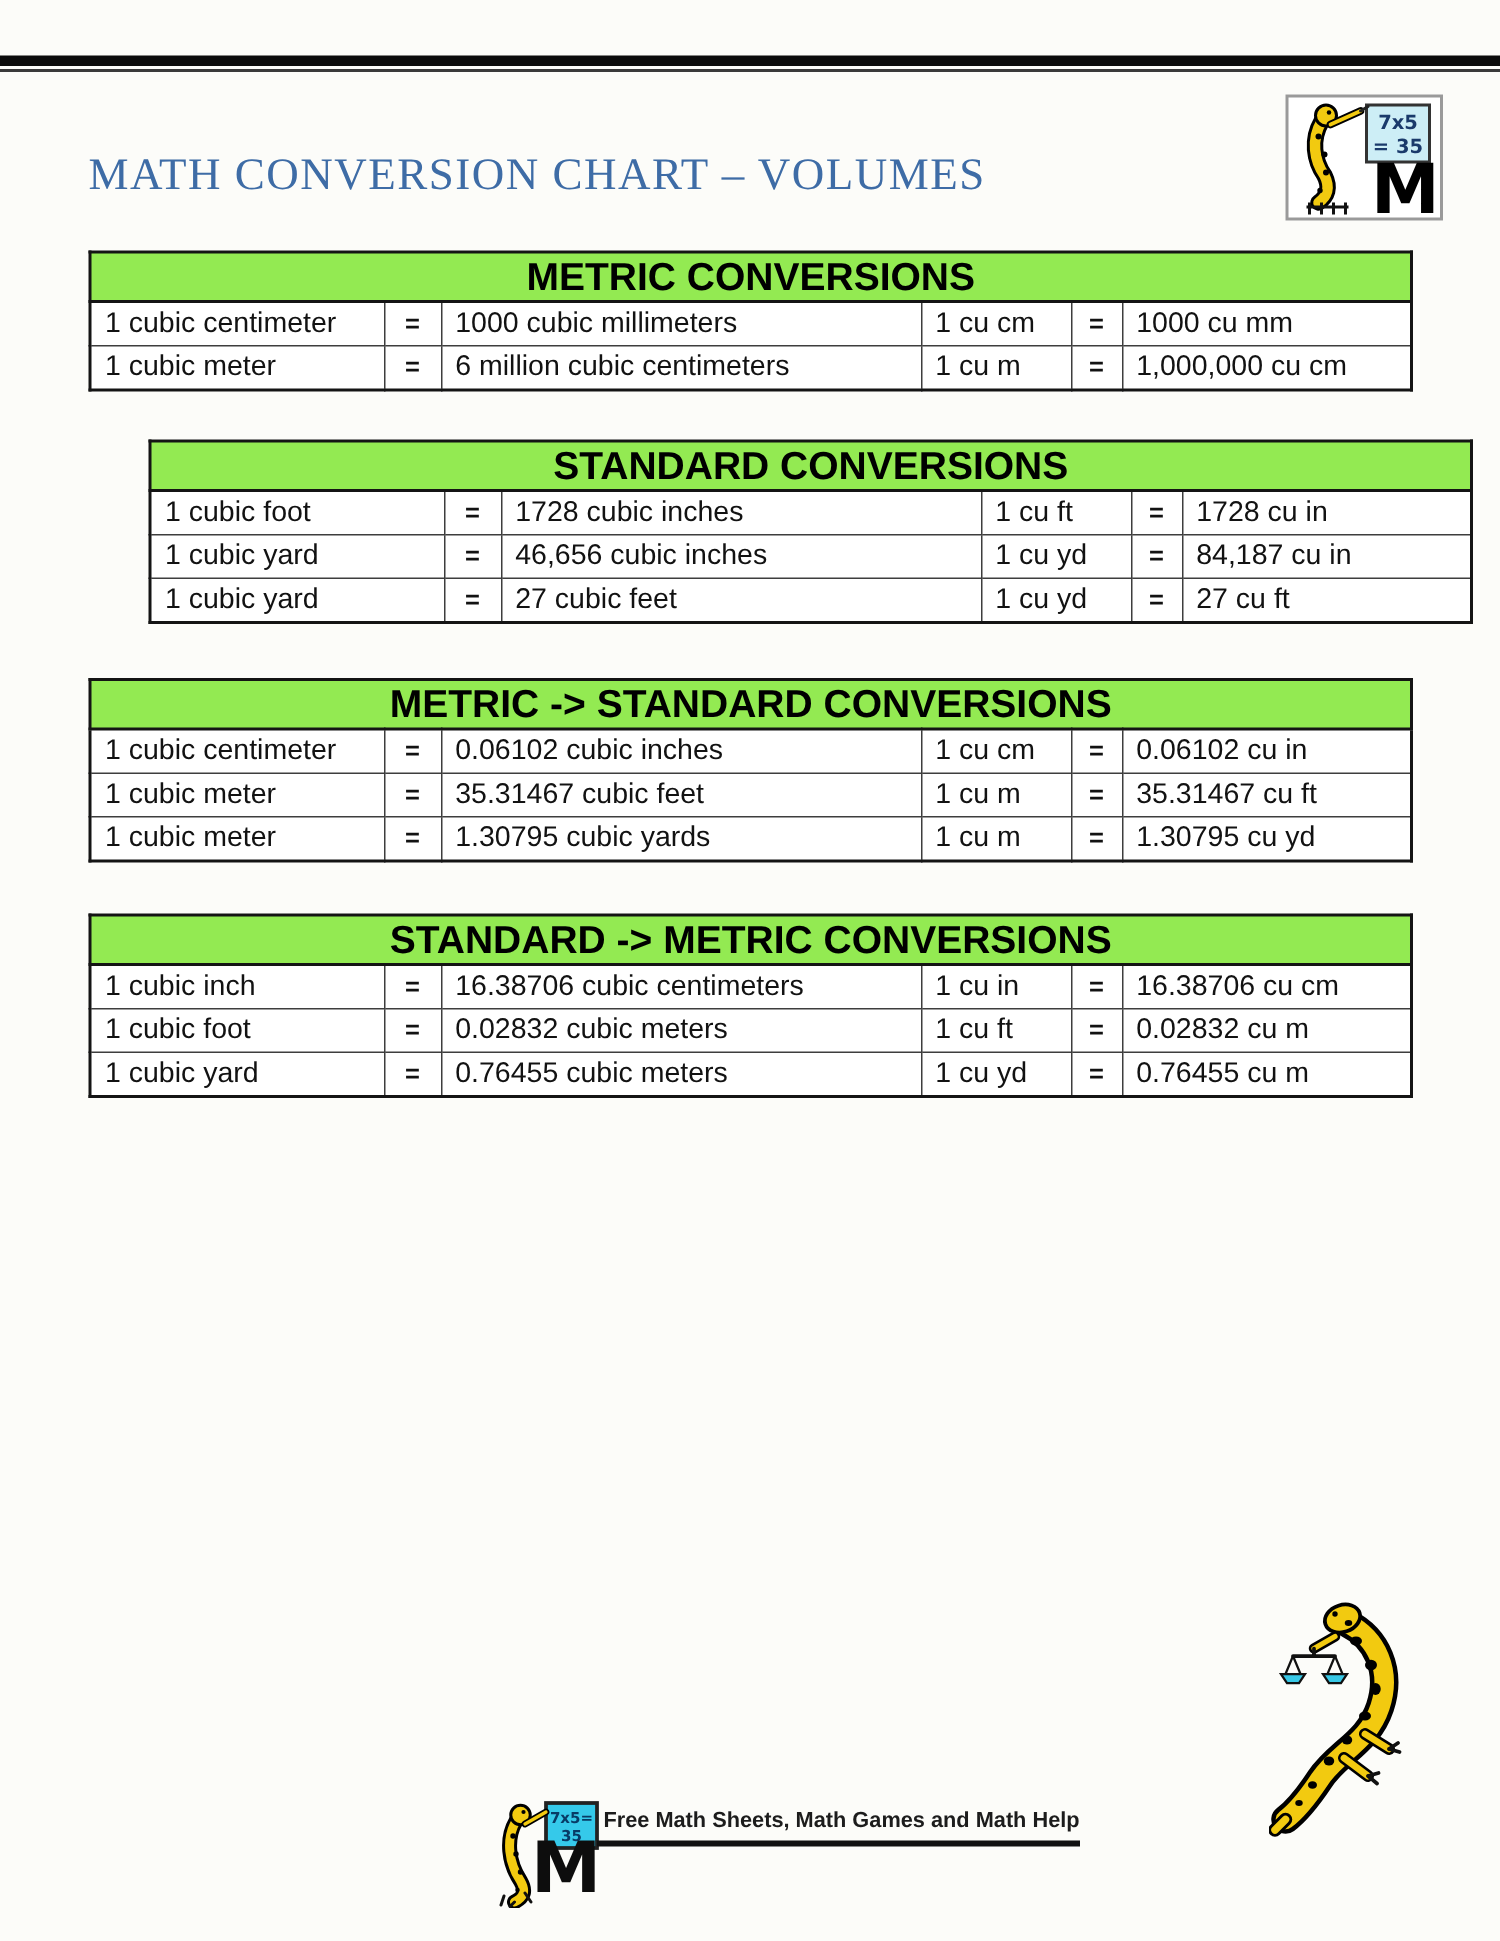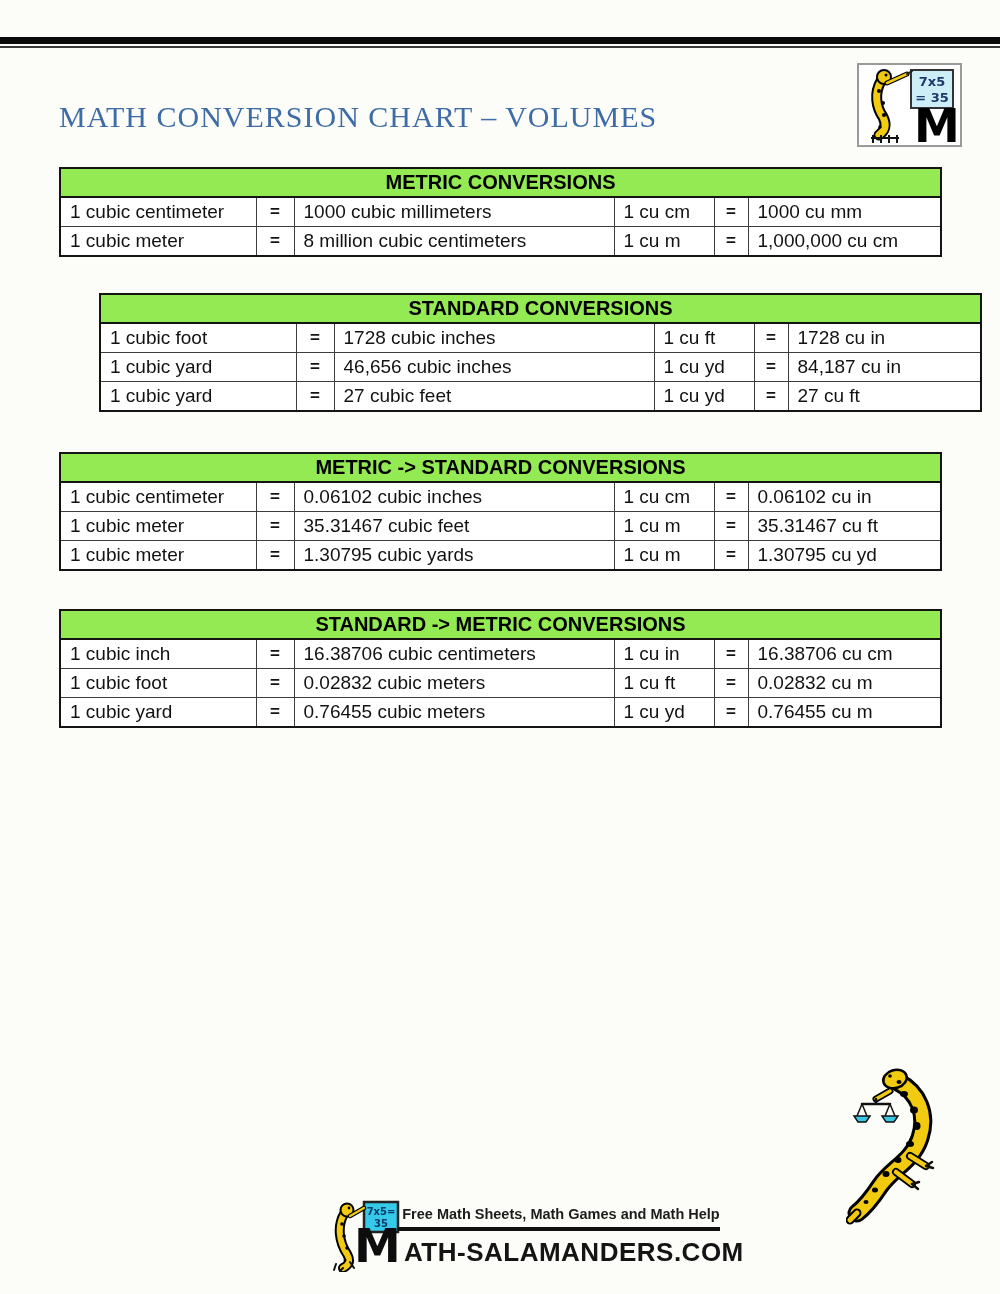--- a/index.html
+++ b/index.html
@@ -24,21 +24,21 @@
   }
 
   .conv-table {
     position:absolute; left:59px; width:881px;
     border-collapse:collapse; table-layout:fixed;
     background:#ffffff; font-size:19px; color:#121212;
     border:2px solid #141414;
   }
   .conv-table th {
     background:#93ea52; border:2px solid #141414;
-    height:27px; font-size:20px; font-weight:bold; color:#000;
+    height:27px; font-size:26px; font-weight:bold; color:#000;
     text-align:center; padding:0;
   }
   .conv-table td {
     border:1px solid #3d3d3d; height:28px; padding:0 4px 0 9px;
     white-space:nowrap; overflow:hidden;
   }
   td.c-eq { text-align:center; padding:0; font-weight:bold; font-size:17px; }
 
   .t1 { top:167px; }
   .t2 { top:293px;margin-left:40px; }
@@ -120,21 +120,21 @@
         <td>1 cubic centimeter</td>
         <td class="c-eq">=</td>
         <td>1000 cubic millimeters</td>
         <td>1 cu cm</td>
         <td class="c-eq">=</td>
         <td>1000 cu mm</td>
       </tr>
       <tr>
         <td>1 cubic meter</td>
         <td class="c-eq">=</td>
-        <td>8 million cubic centimeters</td>
+        <td>6 million cubic centimeters</td>
         <td>1 cu m</td>
         <td class="c-eq">=</td>
         <td>1,000,000 cu cm</td>
       </tr>
     </tbody>
   </table>
 
   <table class="conv-table t2">
     <colgroup>
         <col style="width:196px">
@@ -312,15 +312,14 @@
         <circle cx="18" cy="36" r="1.8" fill="#000"></circle>
       <circle cx="21" cy="48" r="1.8" fill="#000"></circle>
         <circle cx="19" cy="60" r="1.5" fill="#000"></circle>
       <path d="M10,64 L8,70 M17,68 L14,71 M24,62 L28,68" stroke="#111" stroke-width="2" stroke-linecap="round"></path>
     </svg>
   </div>
 
   <div class="footer-tagline">Free Math Sheets, Math Games and Math Help</div>
   <div class="footer-rule"></div>
   <div class="wordmark-m">M</div>
-  <div class="wordmark-text">ATH-SALAMANDERS.COM</div>
 
 </div>
 
 </body></html>

